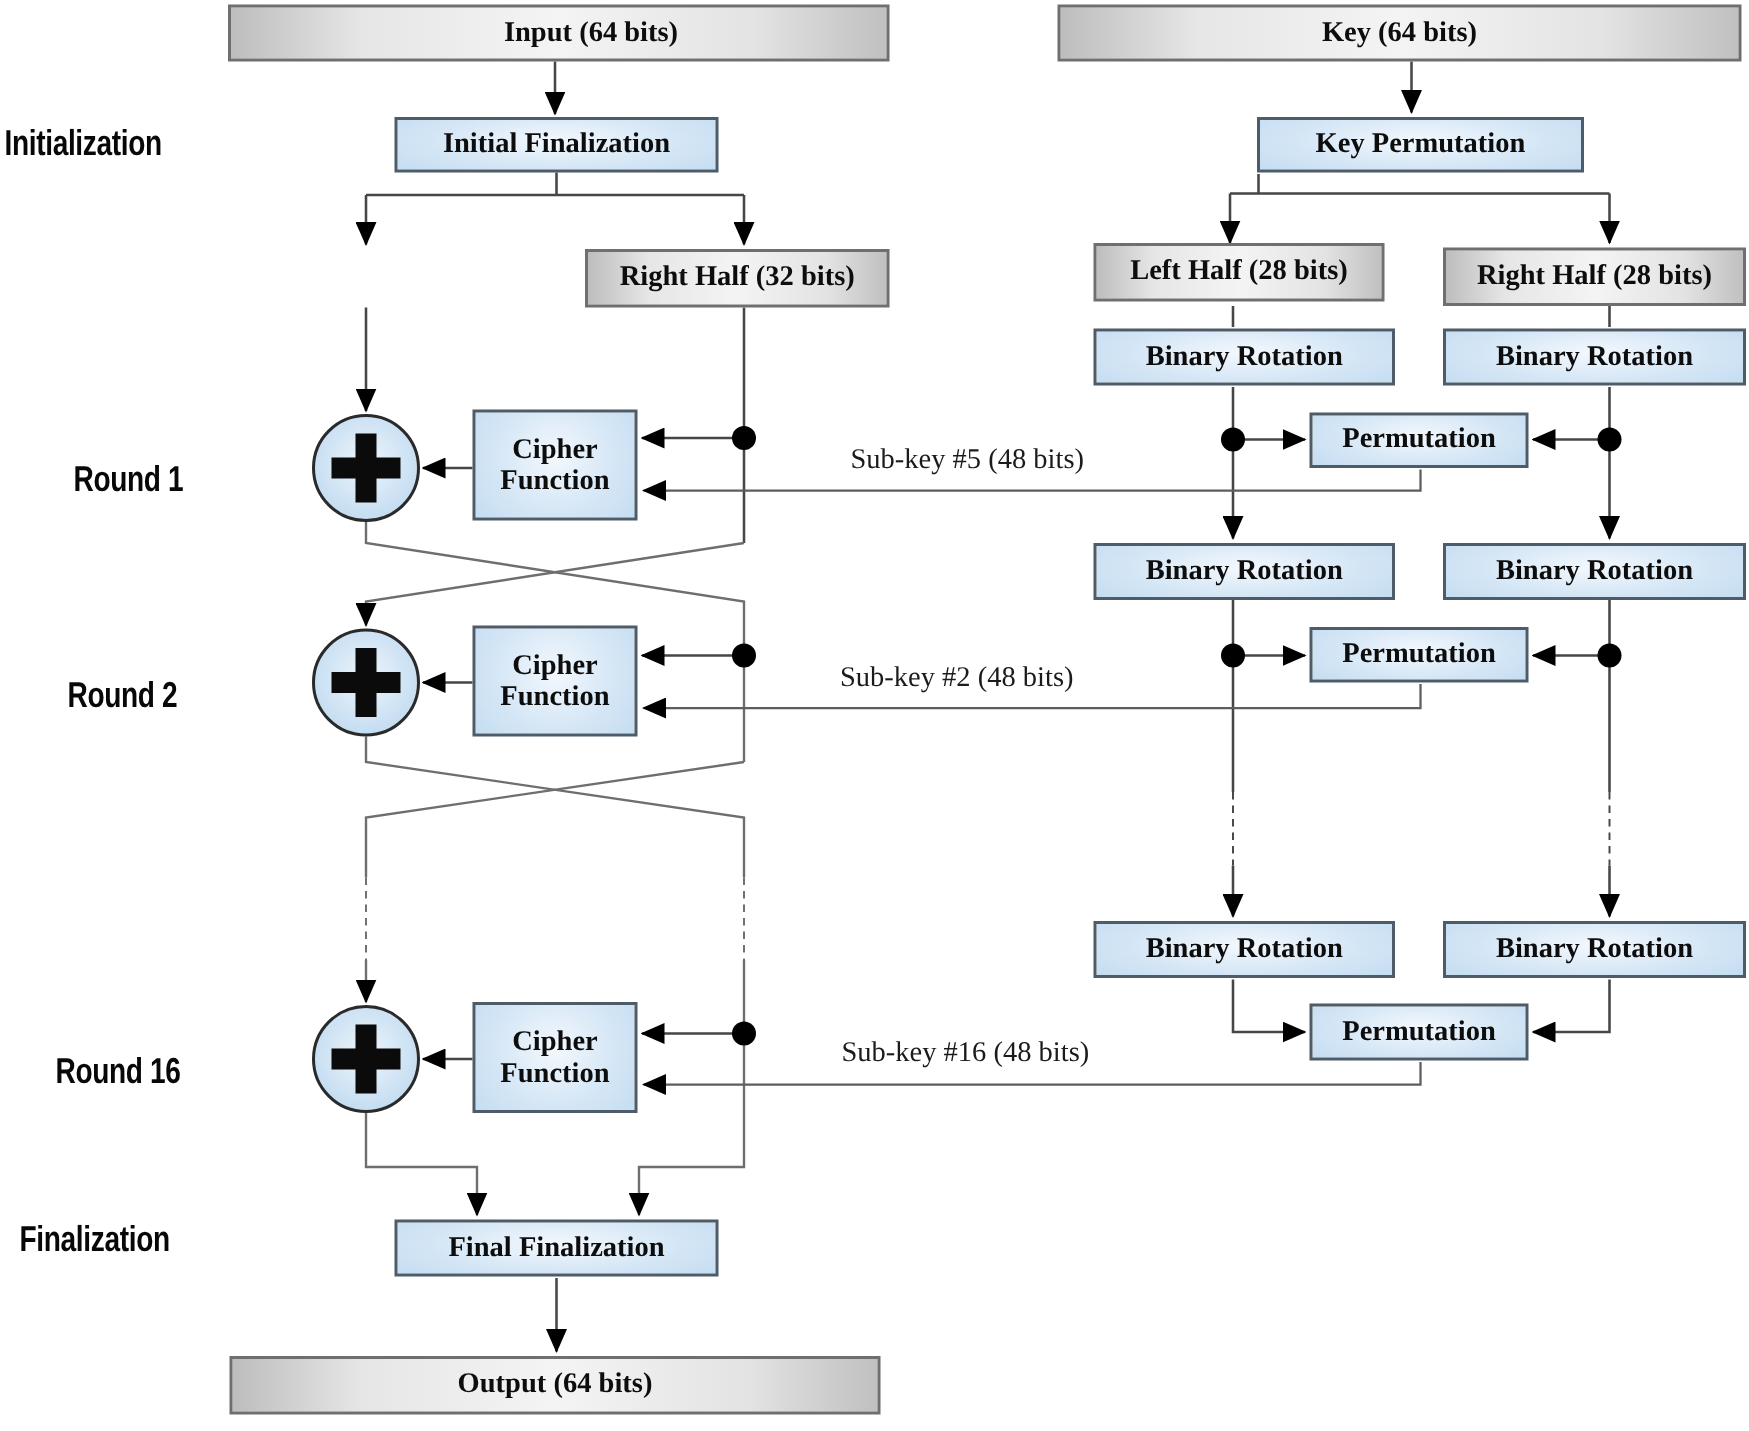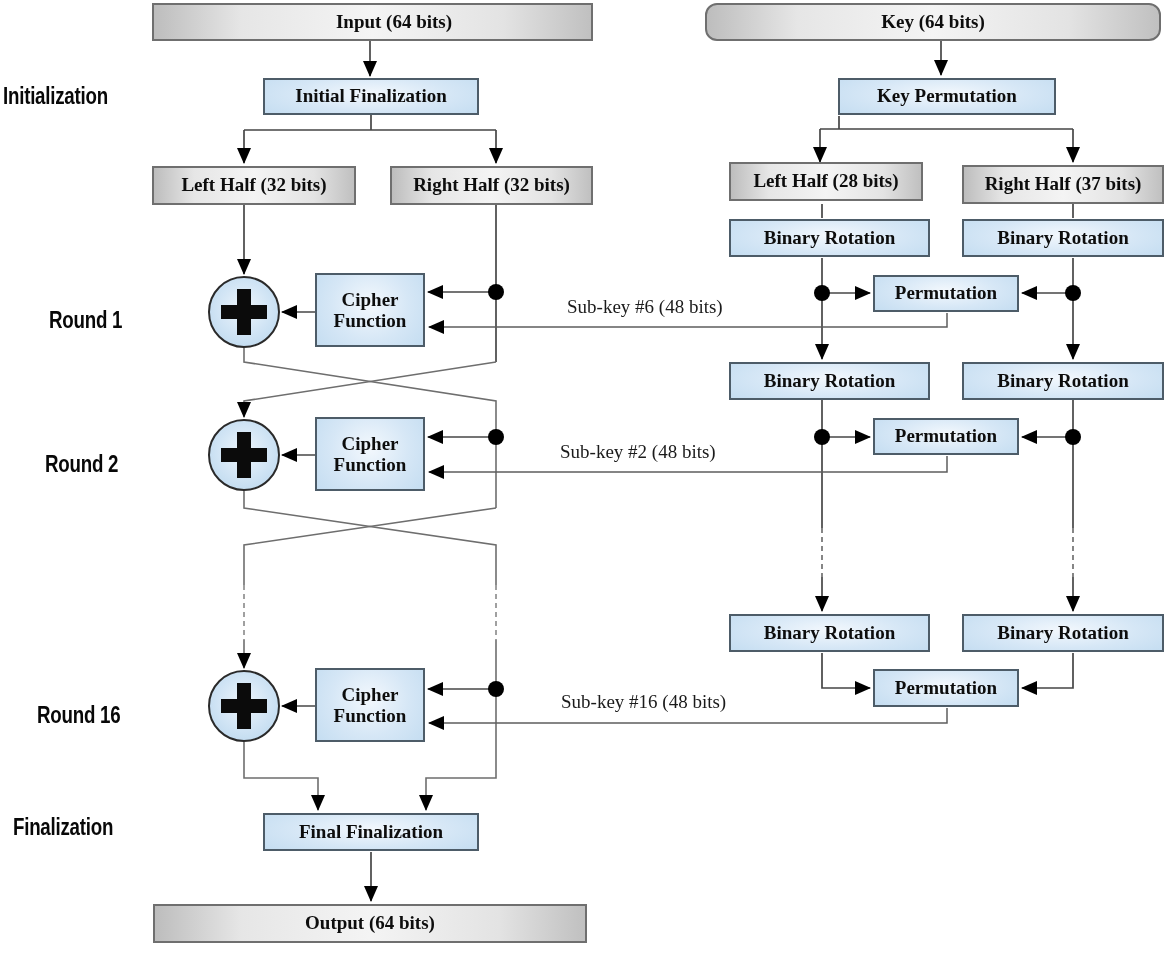--- a/index.html
+++ b/index.html
@@ -131,42 +131,41 @@
   </svg>
 
   <div class="stage" style="left:3px;top:82px;"><span>Initialization</span></div>
   <div class="stage" style="left:49px;top:306px;"><span>Round 1</span></div>
   <div class="stage" style="left:45px;top:450px;"><span>Round 2</span></div>
   <div class="stage" style="left:37px;top:701px;"><span>Round 16</span></div>
   <div class="stage" style="left:13px;top:813px;"><span>Finalization</span></div>
 
   <div class="box gray" style="left:152px;top:3px;width:441px;height:38px;padding-left:43px;">Input (64 bits)</div>
   <div class="box blue" style="left:263px;top:78px;width:216px;height:37px;">Initial Finalization</div>
-  <div class="box gray" style="left:152px;top:166px;width:204px;height:39px;">Left Half (32 bits)</div>
   <div class="box gray" style="left:390px;top:166px;width:203px;height:39px;">Right Half (32 bits)</div>
   <div class="box blue cipher" style="left:315px;top:273px;width:110px;height:74px;">Cipher Function</div>
   <div class="box blue cipher" style="left:315px;top:417px;width:110px;height:74px;">Cipher Function</div>
   <div class="box blue cipher" style="left:315px;top:668px;width:110px;height:74px;">Cipher Function</div>
   <div class="box blue" style="left:263px;top:813px;width:216px;height:38px;">Final Finalization</div>
   <div class="box gray" style="left:153px;top:904px;width:434px;height:39px;">Output (64 bits)</div>
 
-  <div class="box gray" style="left:705px;top:3px;width:456px;height:38px;border-radius:12px;">Key (64 bits)</div>
+  <div class="box gray" style="left:705px;top:3px;width:456px;height:38px;">Key (64 bits)</div>
   <div class="box blue" style="left:838px;top:78px;width:218px;height:37px;">Key Permutation</div>
   <div class="box gray" style="left:729px;top:162px;width:194px;height:39px;">Left Half (28 bits)</div>
-  <div class="box gray" style="left:962px;top:165px;width:202px;height:39px;">Right Half (37 bits)</div>
+  <div class="box gray" style="left:962px;top:165px;width:202px;height:39px;">Right Half (28 bits)</div>
 
   <div class="box blue" style="left:729px;top:219px;width:201px;height:38px;">Binary Rotation</div>
   <div class="box blue" style="left:962px;top:219px;width:202px;height:38px;">Binary Rotation</div>
   <div class="box blue" style="left:873px;top:275px;width:146px;height:37px;">Permutation</div>
 
   <div class="box blue" style="left:729px;top:362px;width:201px;height:38px;">Binary Rotation</div>
   <div class="box blue" style="left:962px;top:362px;width:202px;height:38px;">Binary Rotation</div>
   <div class="box blue" style="left:873px;top:418px;width:146px;height:37px;">Permutation</div>
 
   <div class="box blue" style="left:729px;top:614px;width:201px;height:38px;">Binary Rotation</div>
   <div class="box blue" style="left:962px;top:614px;width:202px;height:38px;">Binary Rotation</div>
   <div class="box blue" style="left:873px;top:669px;width:146px;height:38px;">Permutation</div>
 
-  <div class="subkey" style="left:567px;top:296px;">Sub-key #6 (48 bits)</div>
+  <div class="subkey" style="left:567px;top:296px;">Sub-key #5 (48 bits)</div>
   <div class="subkey" style="left:560px;top:441px;">Sub-key #2 (48 bits)</div>
   <div class="subkey" style="left:561px;top:691px;">Sub-key #16 (48 bits)</div>
 
 </div>
 
 </body></html>

